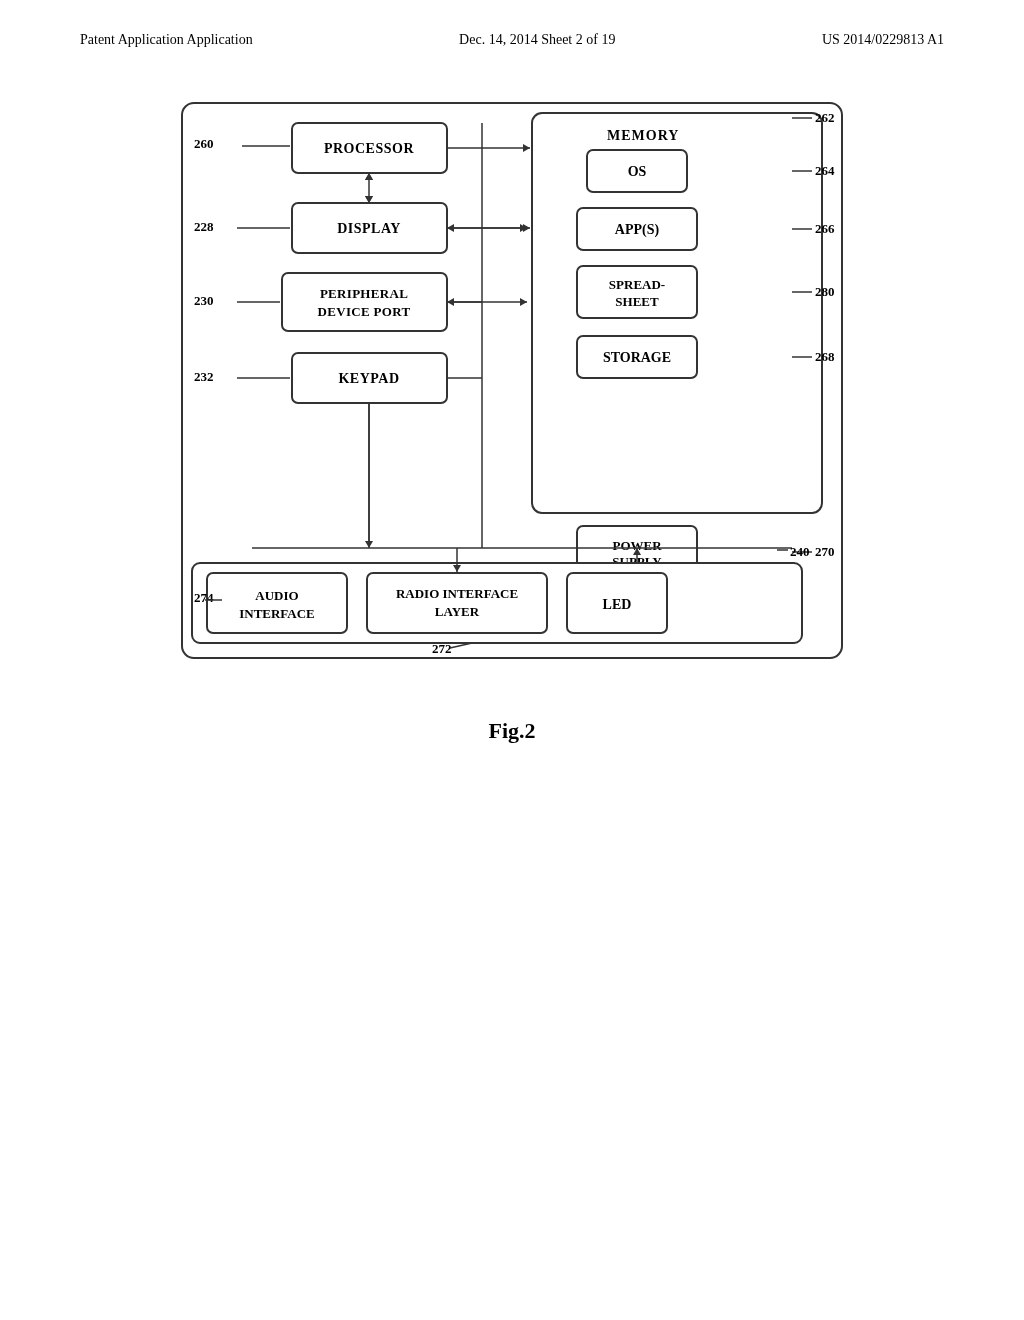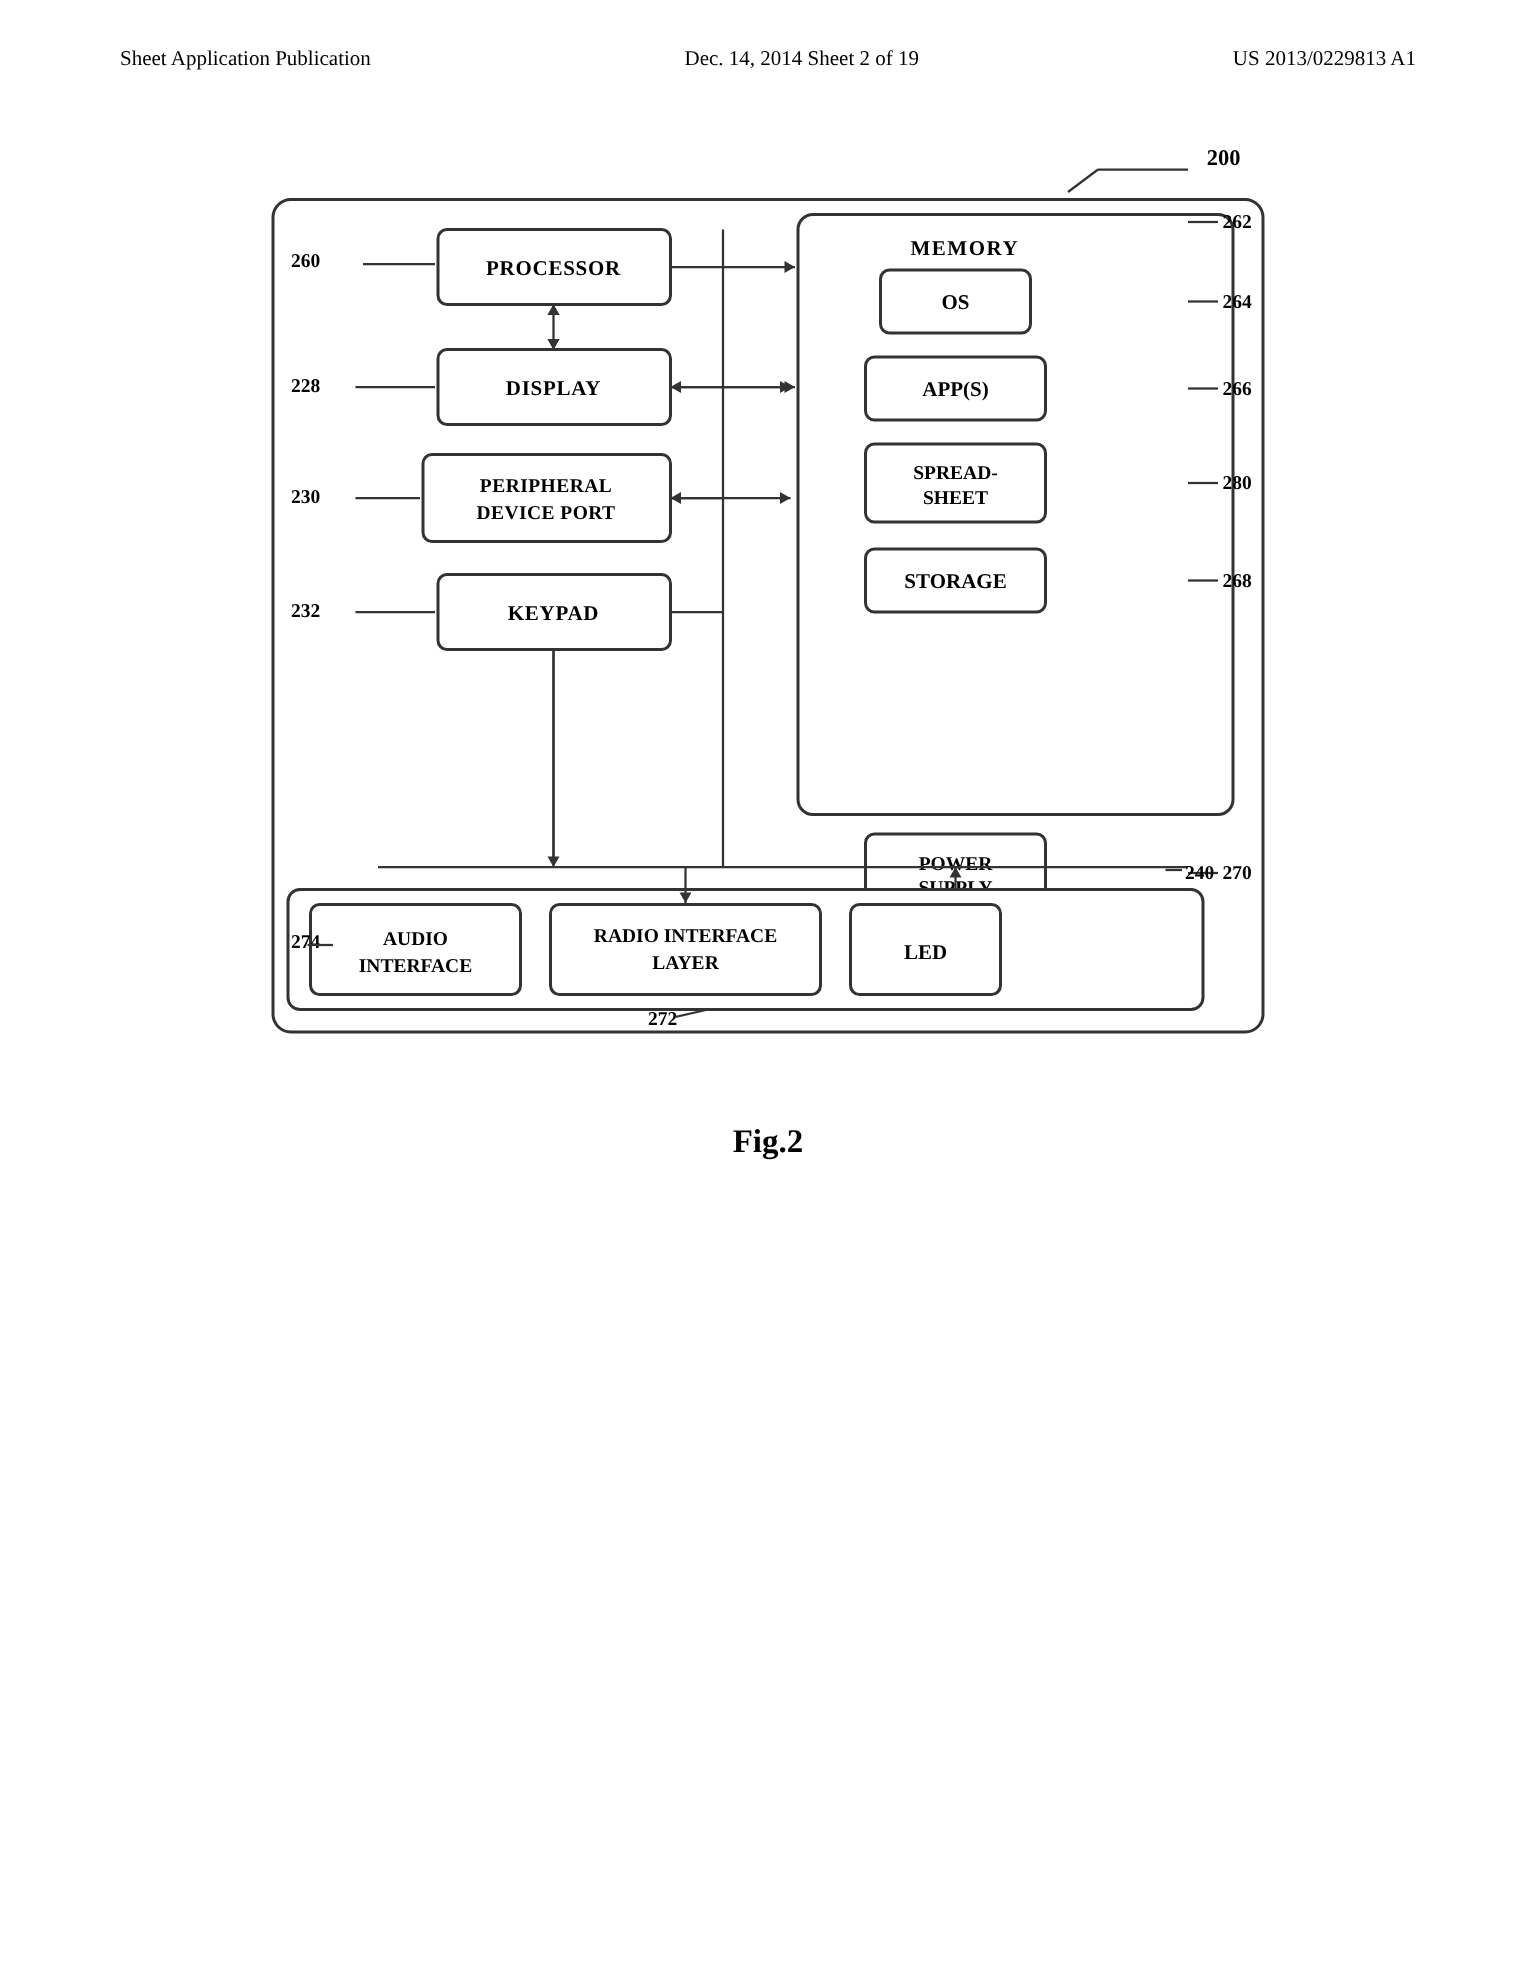--- a/index.html
+++ b/index.html
@@ -33,34 +33,27 @@
       position: relative;
       margin: 30px auto 0 auto;
       width: 680px;
     }
 
   </style>
 </head>
 <body>
 
 <div class="header">
-  <span>Sheet Application Publication</span>
+  <span>Patent Application Application</span>
   <span>Dec. 14, 2014  Sheet 2 of 19</span>
-  <span>US 2013/0229813 A1</span>
+  <span>US 2014/0229813 A1</span>
 </div>
 
 <div class="diagram-svg-container">
 
-  <div style="position:relative; height:30px;">
-    <span style="position:absolute; right:25px; top:0; font-size:15px; font-weight:bold;">200</span>
-    <svg style="position:absolute; right:0; top:0; width:100%; height:30px; overflow:visible;">
-      <line x1="620" y1="15" x2="560" y2="15" stroke="#333" stroke-width="1.5"></line>
-      <line x1="560" y1="15" x2="540" y2="30" stroke="#333" stroke-width="1.5"></line>
-    </svg>
-  </div>
 
   <svg width="680" height="580" style="display:block; margin:0 auto;">
 
     <rect x="10" y="5" width="660" height="555" rx="12" ry="12" fill="white" stroke="#333" stroke-width="2"></rect>
 
     <rect x="360" y="15" width="290" height="400" rx="10" ry="10" fill="white" stroke="#333" stroke-width="2"></rect>
 
     <text x="435" y="42" font-family="Times New Roman, serif" font-size="14" font-weight="bold" letter-spacing="1">MEMORY</text>
 
     <line x1="620" y1="20" x2="640" y2="20" stroke="#333" stroke-width="1.5"></line>

